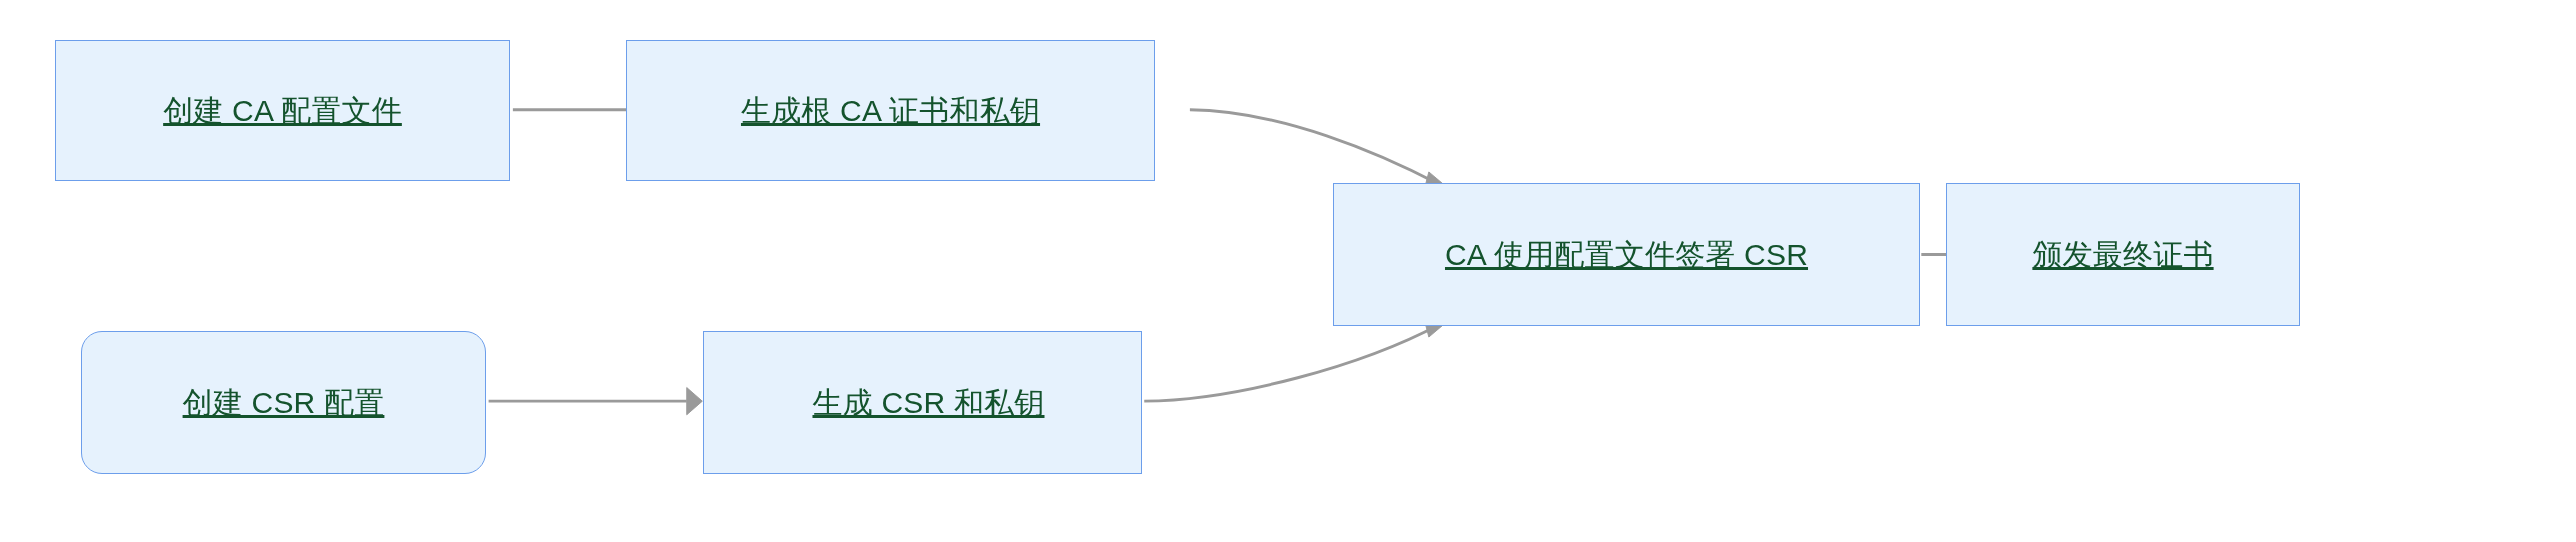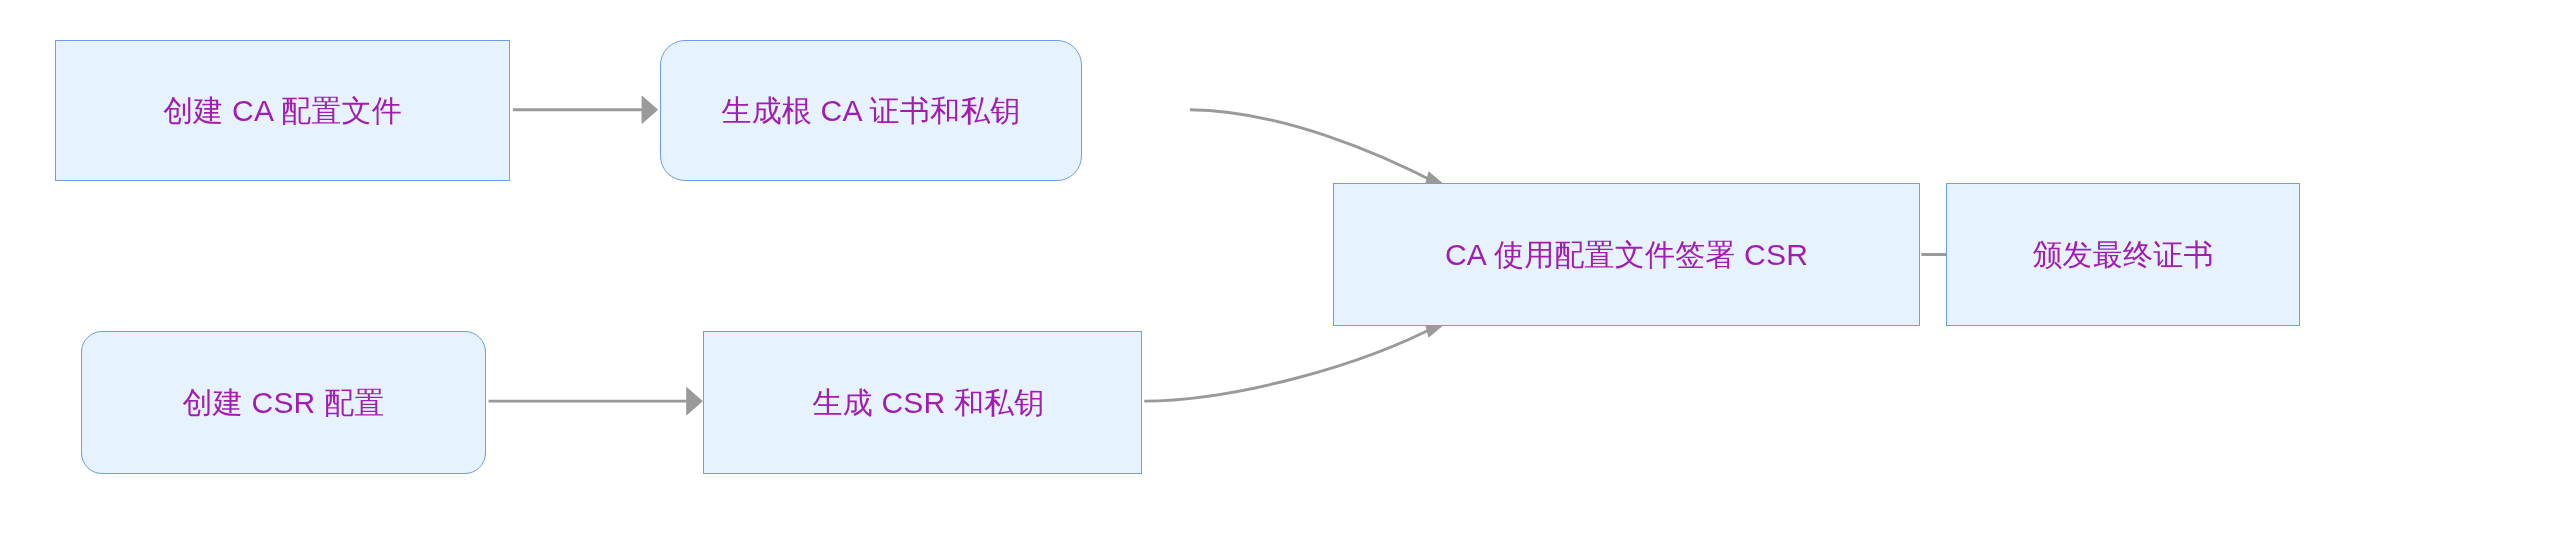--- a/index.html
+++ b/index.html
@@ -16,24 +16,25 @@
     box-sizing:border-box;
     background:#e6f2fd;
     border:1.9px solid #6c9eeb;
     display:flex;
     align-items:center;
     justify-content:center;
     text-align:center;
   }
   .node-label{
     font-size:30px;
-    color:#a21caf;
+    color:#14532d;
     line-height:1.25;
     letter-spacing:0.2px;
     white-space:nowrap;
+    text-decoration:underline;
   }
 </style>
 </head>
 <body>
 
 <div id="canvas">
 
   <svg id="edges" viewBox="0 0 2650 558" width="2576" height="542" xmlns="http://www.w3.org/2000/svg">
 
     <path d="M 527 113 L 660 113" fill="none" stroke="#9a9a9a" stroke-width="3"></path>
@@ -49,21 +50,21 @@
     <polygon points="1463,320 1496,325 1470,347" fill="#9a9a9a" stroke="#9a9a9a" stroke-width="1"></polygon>
 
     <path d="M 1977 262 L 2111 262" fill="none" stroke="#9a9a9a" stroke-width="3"></path>
     <polygon points="2111,248 2127,262 2111,276" fill="#9a9a9a" stroke="#9a9a9a" stroke-width="1"></polygon>
   </svg>
 
   <div class="node" style="left:55px;top:40px;width:455px;height:141px;">
     <span class="node-label">创建 CA 配置文件</span>
   </div>
 
-  <div class="node" style="left:660px;top:40px;width:422px;height:141px;border-radius:25px;">
+  <div class="node" style="left:626px;top:40px;width:529px;height:141px;">
     <span class="node-label">生成根 CA 证书和私钥</span>
   </div>
 
   <div class="node" style="left:81px;top:331px;width:405px;height:143px;border-radius:21px;">
     <span class="node-label">创建 CSR 配置</span>
   </div>
 
   <div class="node" style="left:703px;top:331px;width:439px;height:143px;padding-left:12px;">
     <span class="node-label">生成 CSR 和私钥</span>
   </div>

